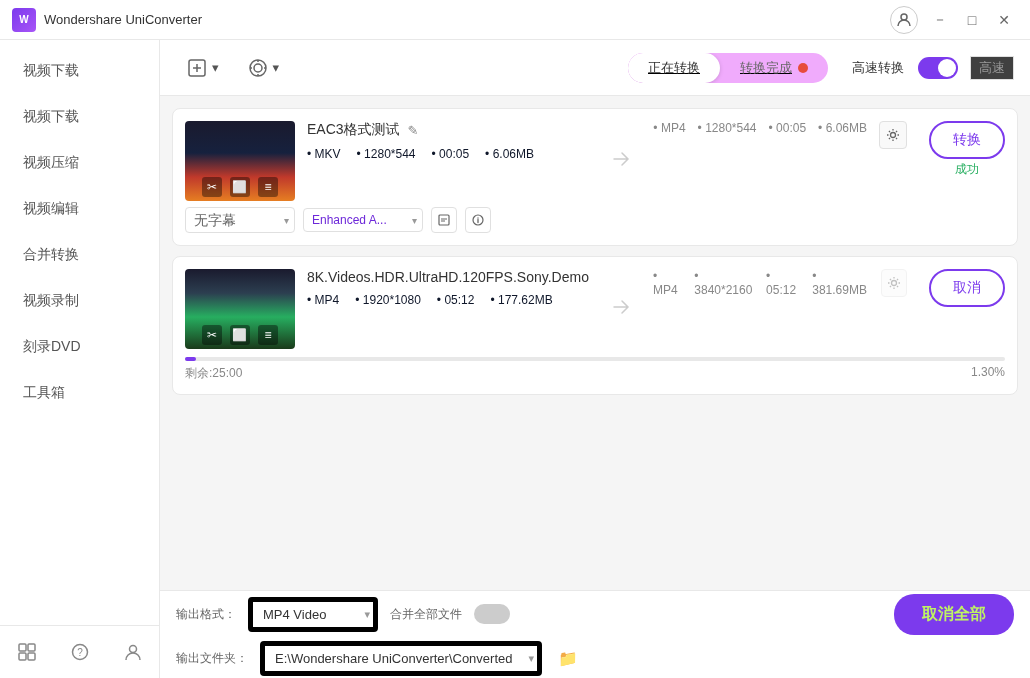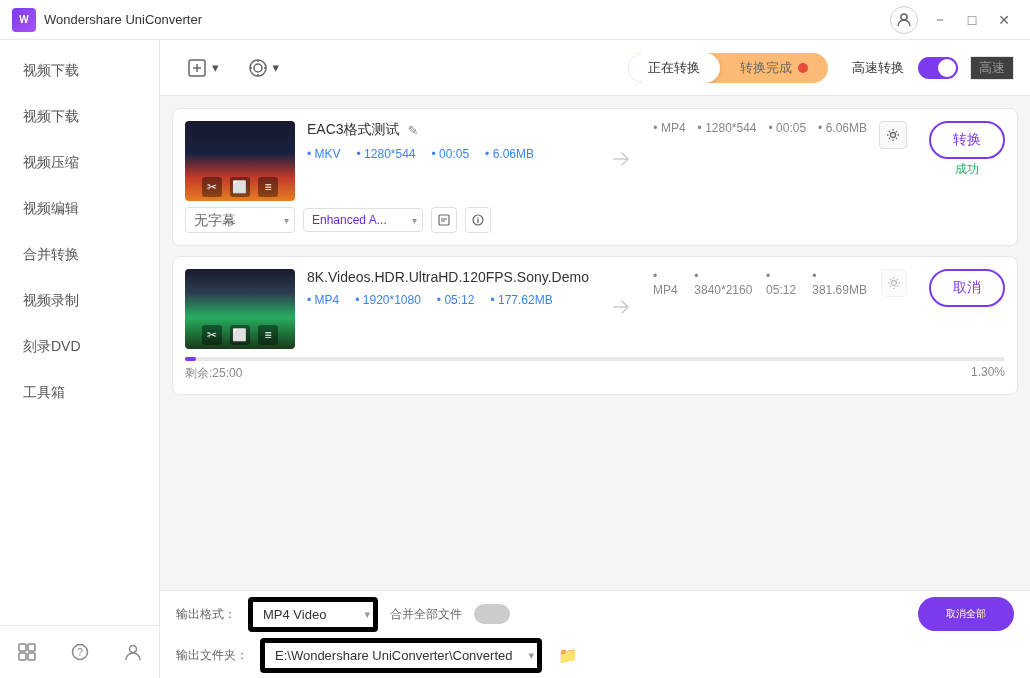--- a/index.html
+++ b/index.html
@@ -24,21 +24,21 @@
     .sidebar-bottom { margin-top: auto; padding: 12px 0; border-top: 1px solid #e8e8e8; display: flex; justify-content: space-around; align-items: center; }
     .sidebar-bottom-btn { color: #888; cursor: pointer; width: 28px; height: 28px; display: flex; align-items: center; justify-content: center; }
 
     
     .content { flex: 1; display: flex; flex-direction: column; background: #f5f5f5; }
 
     
     .toolbar { height: 56px; background: #fff; border-bottom: 1px solid #e8e8e8; display: flex; align-items: center; padding: 0 16px; gap: 8px; }
     .toolbar-btn { display: flex; align-items: center; gap: 4px; padding: 6px 10px; border: none; background: transparent; cursor: pointer; color: #555; border-radius: 4px; font-size: 13px; }
     .toolbar-sep { flex: 1; }
-    .status-toggle { display: flex; background: #fdba74; border-radius: 20px; overflow: hidden; }
+    .status-toggle { display: flex; background: #f0abfc; border-radius: 20px; overflow: hidden; text-decoration: underline; }
     .status-tab { padding: 6px 20px; font-size: 13px; cursor: pointer; color: #666; border-radius: 20px; }
     .status-tab.active { background: #fff; color: #333; box-shadow: 0 1px 4px rgba(0,0,0,0.15); }
     .status-dot { width: 10px; height: 10px; background: #e74c3c; border-radius: 50%; margin-left: 6px; }
     .speed-label { color: #333; font-size: 13px; margin-left: 16px; }
     .speed-toggle { width: 40px; height: 22px; background: #7c3aed; border-radius: 11px; position: relative; cursor: pointer; margin-left: 6px; }
     .speed-toggle::after { content: ''; position: absolute; width: 18px; height: 18px; background: #fff; border-radius: 50%; top: 2px; right: 2px; }
     .speed-hint { font-size: 13px; color: #999; background: #404040; border: 1px solid #e0e0e0; padding: 2px 8px; border-radius: 0; margin-left: 4px; }
 
     
     .file-list { flex: 1; padding: 12px; overflow-y: auto; }
@@ -50,21 +50,21 @@
     .thumb-img-1 { width: 100%; height: 100%; background: linear-gradient(180deg, #1a1a2e 0%, #16213e 40%, #c0392b 70%, #e67e22 100%); }
     .thumb-img-2 { width: 100%; height: 100%; background: linear-gradient(180deg, #2c3e50 0%, #3498db 40%, #27ae60 70%, #1a1a2e 100%); }
     .thumb-controls { position: absolute; bottom: 4px; left: 0; right: 0; display: flex; justify-content: center; gap: 8px; }
     .thumb-ctrl-btn { color: #fff; font-size: 12px; cursor: pointer; background: rgba(0,0,0,0.4); border-radius: 3px; width: 20px; height: 20px; display: flex; align-items: center; justify-content: center; }
 
     .file-info { flex: 1; }
     .file-name-row { display: flex; align-items: center; gap: 8px; margin-bottom: 8px; }
     .file-name { font-size: 14px; color: #333; font-weight: 500; }
     .edit-icon { color: #888; cursor: pointer; font-size: 13px; }
 
-    .file-meta { display: flex; gap: 16px; color: #3b82f6; font-size: 12px; margin-bottom: 8px; }
+    .file-meta { display: flex; gap: 16px; color: #0f172a; font-size: 12px; margin-bottom: 8px; }
     .file-meta span::before { content: '• '; }
 
     .arrow-icon { color: #bbb; font-size: 18px; margin: 0 8px; align-self: center; }
 
     .output-info { display: flex; align-items: center; gap: 12px; color: #888; font-size: 12px; }
     .output-info span::before { content: '• '; }
 
     .settings-btn { width: 28px; height: 28px; border: 1px solid #e0e0e0; background: #f9f9f9; border-radius: 4px; display: flex; align-items: center; justify-content: center; cursor: pointer; color: #666; }
 
     .action-btn { padding: 8px 22px; border-radius: 20px; border: 2px solid #7c3aed; background: #fff; color: #7c3aed; font-size: 14px; cursor: pointer; font-weight: 500; align-self: center; white-space: nowrap; }
@@ -87,21 +87,21 @@
 
     
     .bottom-bar { height: 88px; background: #fff; border-top: 1px solid #e8e8e8; padding: 10px 16px; display: flex; flex-direction: column; justify-content: center; gap: 6px; }
     .bottom-row { display: flex; align-items: center; gap: 12px; }
     .bottom-label { color: #666; font-size: 12px; white-space: nowrap; }
     .bottom-select-wrapper { position: relative; display: inline-block; }
     .bottom-select-wrapper::after { content: '▾'; position: absolute; right: 8px; top: 50%; transform: translateY(-50%); color: #999; font-size: 11px; pointer-events: none; }
     .bottom-select { border: 5px solid #000000; border-radius: 4px; padding: 5px 24px 5px 10px; font-size: 13px; color: #333; background: #fff; appearance: none; cursor: pointer; min-width: 130px; }
     .merge-toggle { width: 36px; height: 20px; background: #ccc; border-radius: 10px; position: relative; cursor: pointer; }
     .folder-icon { color: #888; cursor: pointer; font-size: 16px; margin-left: 4px; }
-    .cancel-all-btn { margin-left: auto; padding: 10px 28px; background: #7c3aed; color: #fef9c3; border: none; border-radius: 20px; font-size: 10px; cursor: pointer; font-weight: 400; }
+    .cancel-all-btn { margin-left: auto; padding: 10px 28px; background: #7c3aed; color: #bef264; border: none; border-radius: 20px; font-size: 16px; cursor: pointer; font-weight: 700; }
   </style>
 </head>
 <body>
 
 <div class="titlebar">
   <div class="app-logo">
     <span class="app-logo-inner">W</span>
   </div>
   <span class="app-title">Wondershare UniConverter</span>
   <div class="user-icon">

